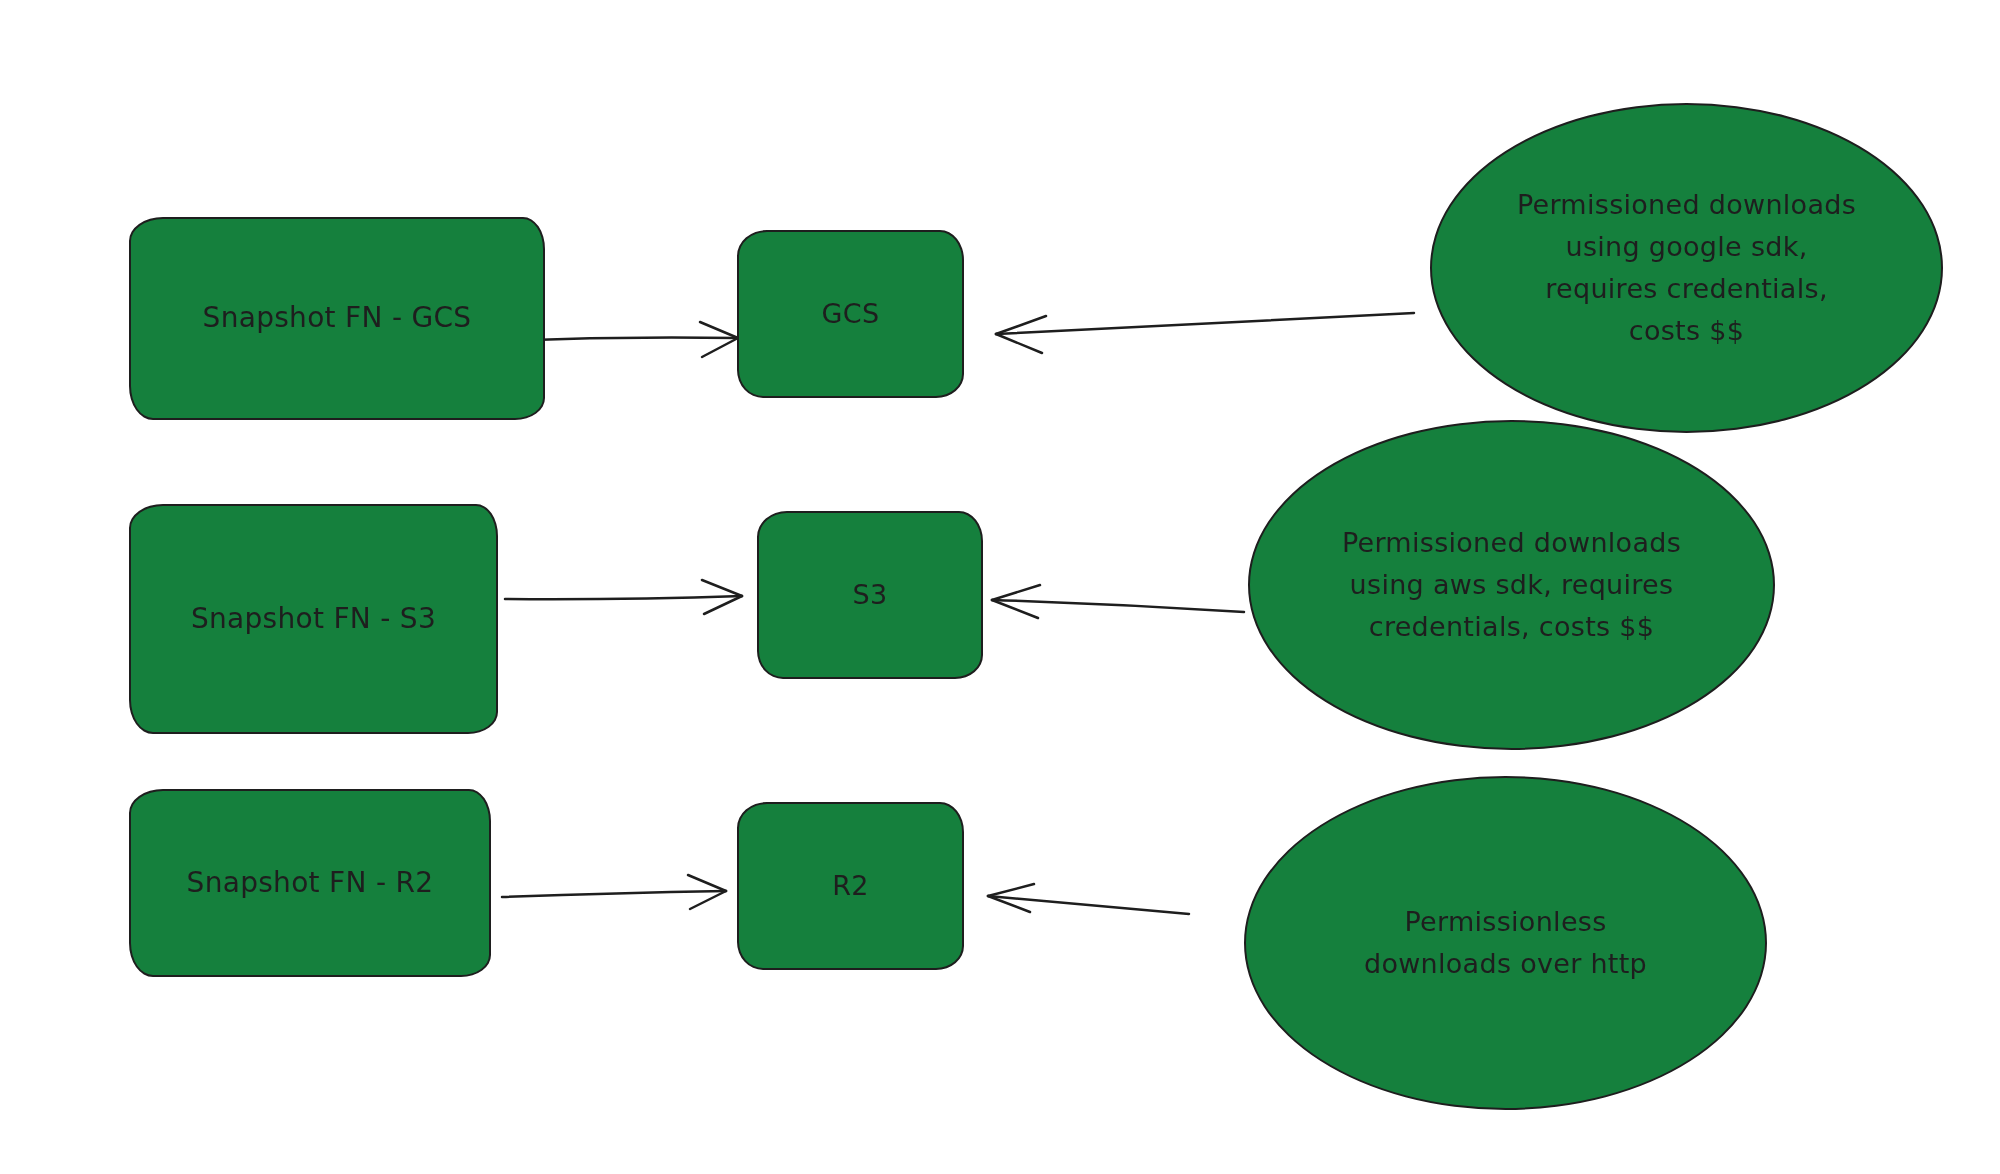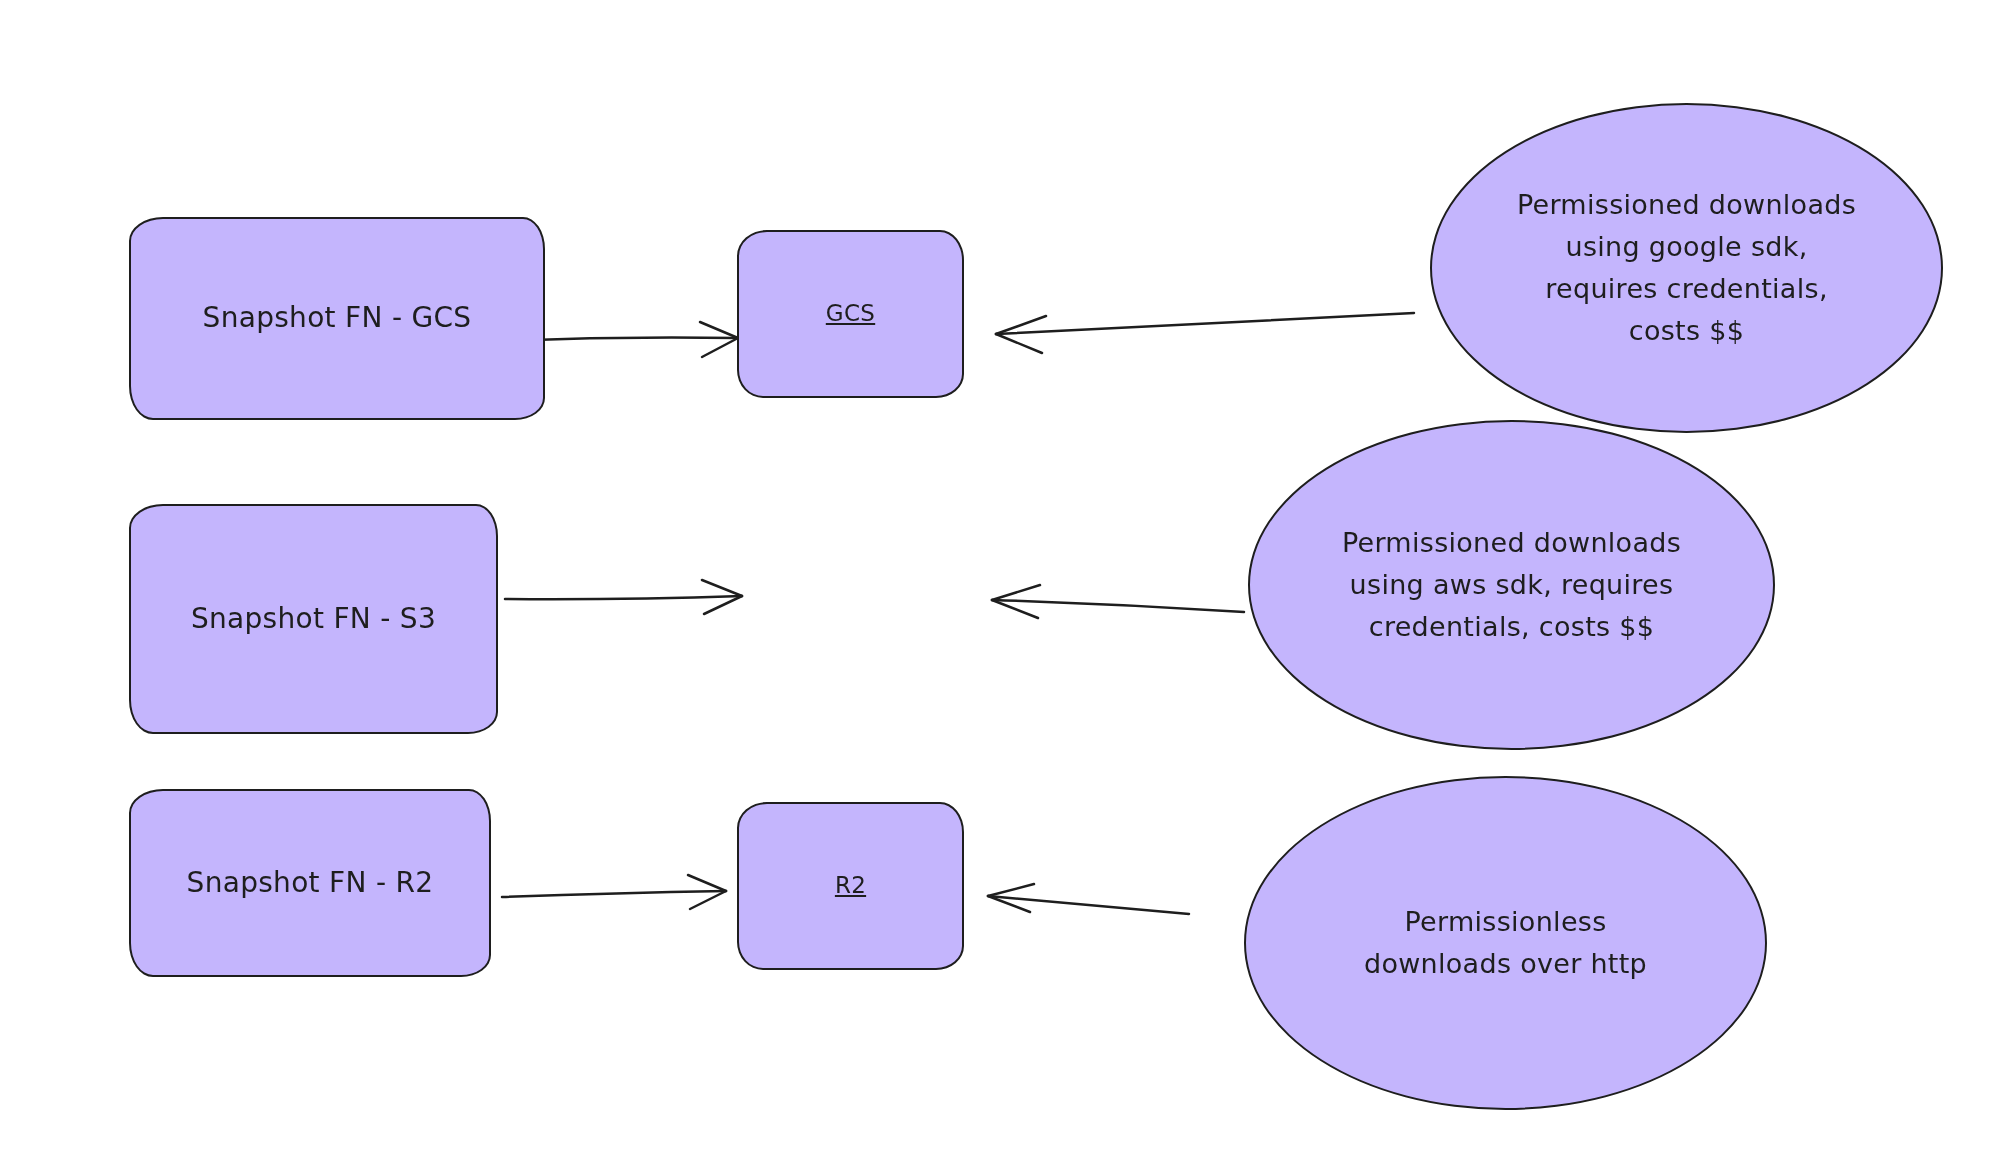--- a/index.html
+++ b/index.html
@@ -15,21 +15,21 @@
     font-family: "DejaVu Sans", "Liberation Sans", sans-serif;
     color: #1e1e1e;
     overflow: hidden;
   }
   .node {
     position: absolute;
     display: flex;
     align-items: center;
     justify-content: center;
     text-align: center;
-    background: #c4b5fd;
+    background: #15803d;
     border: 2.5px solid #1e1e1e;
     box-sizing: border-box;
   }
   
   .sketch-rect {
     border-radius: 34px 22px 30px 24px / 24px 32px 22px 34px;
   }
   .sketch-box {
     border-radius: 30px 24px 28px 26px / 26px 30px 24px 28px;
   }
@@ -37,22 +37,21 @@
     border-radius: 50%;
   }
   .node-label {
     font-size: 28px;
     line-height: 1.45;
     white-space: pre-line;
     padding: 10px 26px;
     letter-spacing: 0.3px;
   }
   .small-label {
-    font-size: 23px;
-    text-decoration: underline;
+    font-size: 27px;
   }
   .note-label {
     font-size: 27px;
     line-height: 1.55;
   }
   .arrow-layer {
     position: absolute;
     left: 0;
     top: 0;
     width: 2000px;
@@ -127,20 +126,23 @@
   <div class="node sketch-ellipse" id="note-gcs">
     <div class="node-label note-label">Permissioned downloads
 using google sdk,
 requires credentials,
 costs $$</div>
   </div>
 
   <div class="node sketch-rect" id="rect-snapshot-s3">
     <div class="node-label">Snapshot FN - S3</div>
   </div>
+  <div class="node sketch-box" id="box-s3">
+    <div class="node-label small-label">S3</div>
+  </div>
   <div class="node sketch-ellipse" id="note-s3">
     <div class="node-label note-label">Permissioned downloads
 using aws sdk, requires
 credentials, costs $$</div>
   </div>
 
   <div class="node sketch-rect" id="rect-snapshot-r2">
     <div class="node-label">Snapshot FN - R2</div>
   </div>
   <div class="node sketch-box" id="box-r2">

